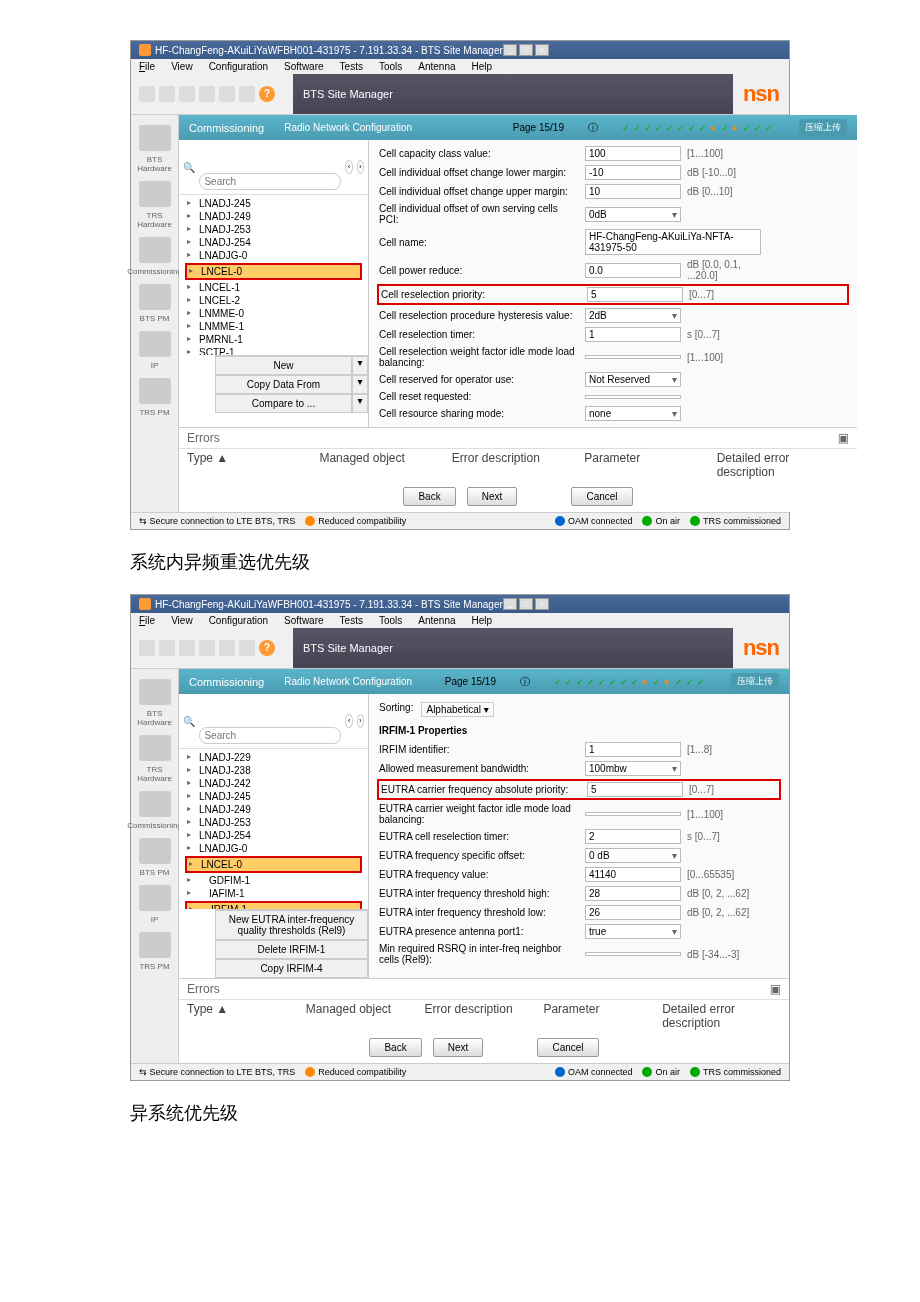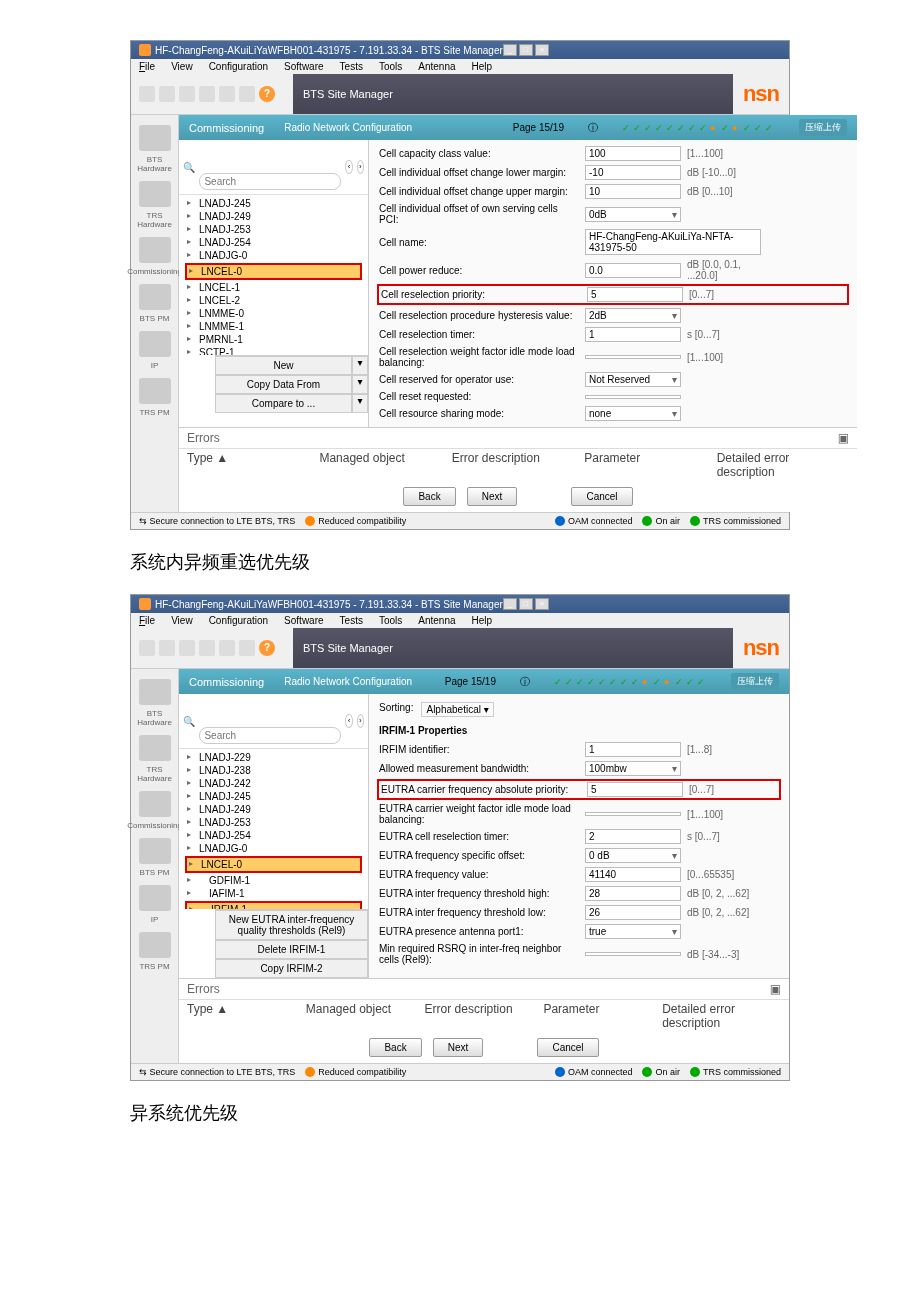--- a/index.html
+++ b/index.html
@@ -420,21 +420,21 @@
                 <div class="tree-item sub hl-orange hl-red">IRFIM-1</div>
               </div>
           <div class="tree-actions">
             <div class="ta-row">
                   <div class="ta-btn">New EUTRA inter-frequency quality thresholds (Rel9)</div>
                 </div>
             <div class="ta-row">
                   <div class="ta-btn">Delete IRFIM-1</div>
                 </div>
             <div class="ta-row">
-                  <div class="ta-btn">Copy IRFIM-2</div>
+                  <div class="ta-btn">Copy IRFIM-4</div>
                 </div>
           </div>
         </div>
         <div class="form-panel">
           <div class="form-header">
             <span>Sorting:</span>
             <span class="form-select"><span>Alphabetical</span> ▾</span>
           </div>
           <div class="section-title">IRFIM-1 Properties</div>
           <div id="form2">

